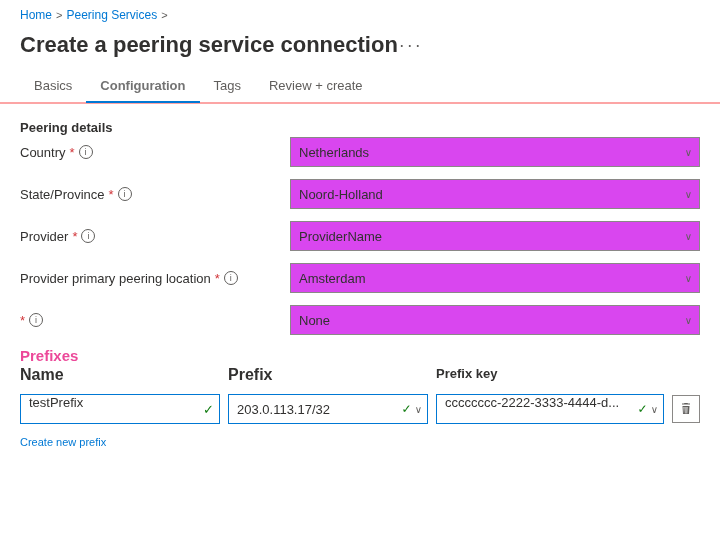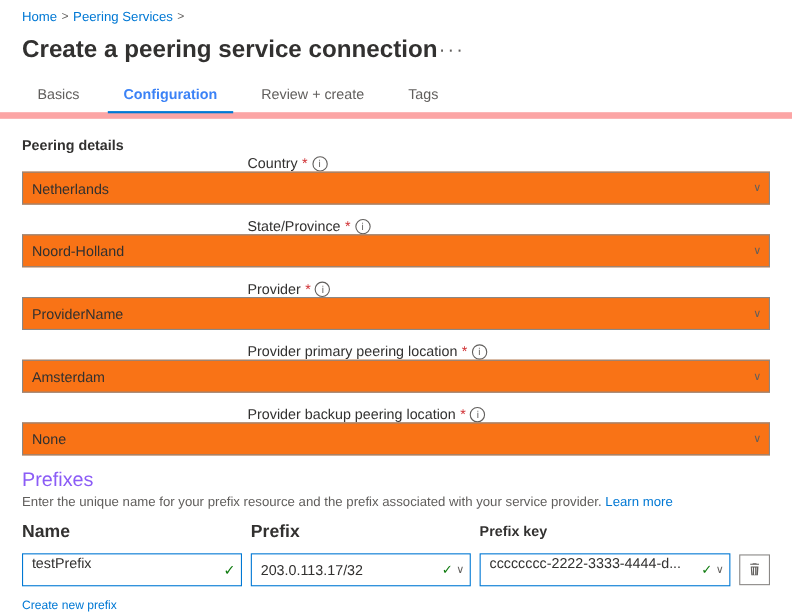--- a/index.html
+++ b/index.html
@@ -40,35 +40,35 @@
     .page-menu-icon {
       color: #605e5c;
       font-size: 18px;
       cursor: pointer;
       letter-spacing: 2px;
     }
 
     
     .tabs {
       display: flex;
-      border-bottom: 6px solid #fca5a5;
+      border-bottom: 2px solid #fca5a5;
       padding: 0 20px;
-      gap: 12px;
+      gap: 0;
     }
     .tab {
       padding: 8px 14px;
       font-size: 13px;
       cursor: pointer;
       color: #605e5c;
       border-bottom: 2px solid transparent;
       margin-bottom: -1px;
       white-space: nowrap;
     }
     .tab.active {
-      color: #3b82f6;
+      color: #737373;
       border-bottom: 2px solid #0078d4;
       font-weight: 600;
     }
 
     
     .content {
       padding: 16px 20px;
     }
 
     
@@ -83,21 +83,20 @@
       color: #605e5c;
       margin-bottom: 14px;
     }
 
     
     .form-row {
       display: flex;
       align-items: center;
       margin-bottom: 12px;
       gap: 0;
-      flex-direction: column;
     }
     .form-label {
       width: 270px;
       font-size: 13px;
       color: #323130;
       display: flex;
       align-items: center;
       gap: 4px;
       flex-shrink: 0;
     }
@@ -125,21 +124,21 @@
     .dropdown-wrapper {
       position: relative;
       width: 100%;
     }
     .dropdown-wrapper select {
       width: 100%;
       border: 1px solid #8a8886;
       padding: 5px 30px 5px 8px;
       font-size: 13px;
       color: #323130;
-      background: #f97316;
+      background: #d946ef;
       cursor: pointer;
       height: 30px;
       appearance: none;
       -webkit-appearance: none;
       outline: none;
     }
     .dropdown-arrow {
       position: absolute;
       right: 8px;
       top: 50%;
@@ -147,23 +146,23 @@
       pointer-events: none;
       color: #605e5c;
       font-size: 10px;
     }
 
     
     .prefixes-section {
       margin-top: 10px;
     }
     .prefixes-title {
-      font-size: 18px;
-      font-weight: 400;
-      color: #8b5cf6;
+      font-size: 15px;
+      font-weight: 700;
+      color: #ec4899;
       margin-bottom: 2px;
     }
     .prefixes-desc {
       font-size: 12px;
       color: #605e5c;
       margin-bottom: 12px;
     }
     .prefixes-desc a {
       color: #0078d4;
       text-decoration: none;
@@ -257,22 +256,22 @@
 </div>
 
 <div class="page-header">
   <h1 class="page-title">Create a peering service connection</h1>
   <span class="page-menu-icon">···</span>
 </div>
 
 <div class="tabs">
   <div class="tab">Basics</div>
   <div class="tab active">Configuration</div>
+  <div class="tab">Tags</div>
   <div class="tab">Review + create</div>
-  <div class="tab">Tags</div>
 </div>
 
 <div class="content">
 
   <div class="section-title">Peering details</div>
 
   <div class="form-row">
     <div class="form-label">
       <span>Country</span>
       <span class="required-star">*</span>
@@ -323,38 +322,33 @@
     <div class="form-control dropdown-wrapper">
       <select>
         <option>Amsterdam</option>
       </select>
       <span class="dropdown-arrow">∨</span>
     </div>
   </div>
 
   <div class="form-row">
     <div class="form-label">
-      <span>Provider backup peering location</span>
       <span class="required-star">*</span>
       <span class="info-icon">i</span>
     </div>
     <div class="form-control dropdown-wrapper">
       <select>
         <option>None</option>
       </select>
       <span class="dropdown-arrow">∨</span>
     </div>
   </div>
 
   <div class="prefixes-section">
     <div class="prefixes-title">Prefixes</div>
-    <div class="prefixes-desc">
-      <span>Enter the unique name for your prefix resource and the prefix associated with your service provider.</span>
-      <a href="#">Learn more</a>
-    </div>
 
     
     <div class="prefix-table-header">
       <div class="col-name">Name</div>
       <div class="col-prefix">Prefix</div>
       <div class="col-key">Prefix key</div>
     </div>
 
     
     <div class="prefix-row">

